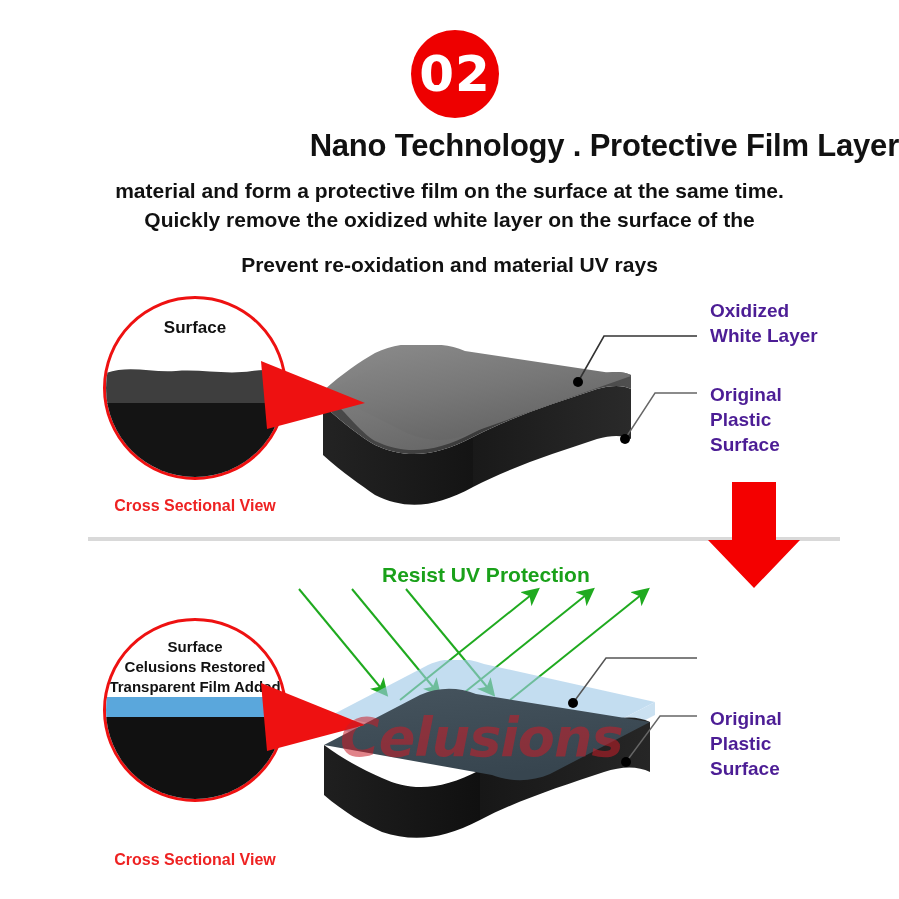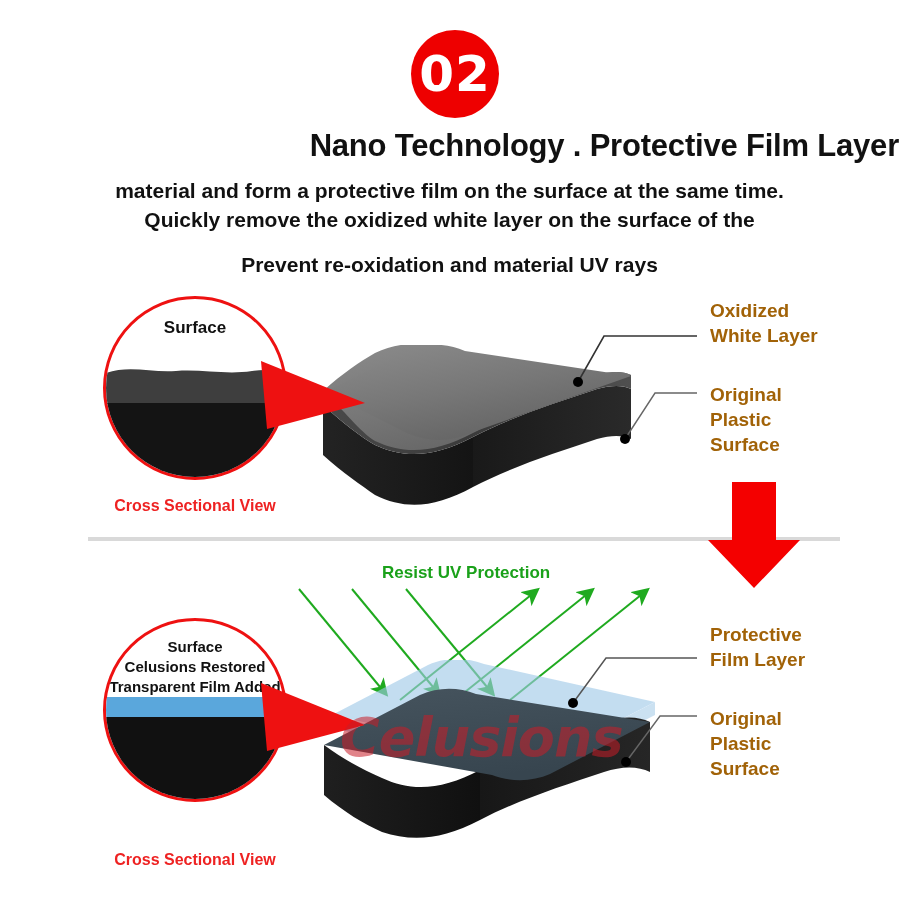--- a/index.html
+++ b/index.html
@@ -120,30 +120,30 @@
     position: absolute;
     z-index: 5;
   }
 
   
   .leader-svg { position: absolute; left: 0; top: 0; pointer-events: none; }
   .side-label {
     position: absolute;
     font-size: 19px;
     font-weight: bold;
-    color: #a16207;
+    color: #4c1d95;
     line-height: 25px;
   }
 
   
   .uv-text {
     position: absolute;
     left: 382px;
     top: 563px;
-    font-size: 17px;
+    font-size: 21px;
     font-weight: bold;
     color: #1aa11a;
   }
 
   
   .watermark {
     position: absolute;
     left: 340px;
     top: 706px;
     font-size: 54px;
@@ -333,24 +333,20 @@
 
   <div class="watermark">Celusions</div>
 
   <svg class="leader-svg" width="899" height="899" viewBox="0 0 899 899">
     <polyline points="573,703 606,658 697,658" fill="none" stroke="#555555" stroke-width="1.5"></polyline>
     <circle cx="573" cy="703" r="5" fill="#000000"></circle>
     <polyline points="626,762 660,716 697,716" fill="none" stroke="#666666" stroke-width="1.4"></polyline>
     <circle cx="626" cy="762" r="5" fill="#000000"></circle>
   </svg>
 
-  <div class="side-label" style="left:710px; top:622px;">
-    <div>Protective</div>
-    <div>Film Layer</div>
-  </div>
 
   <div class="side-label" style="left:710px; top:706px;">
     <div>Original</div>
     <div>Plastic</div>
     <div>Surface</div>
   </div>
 
 </div>
 
 </body></html>

